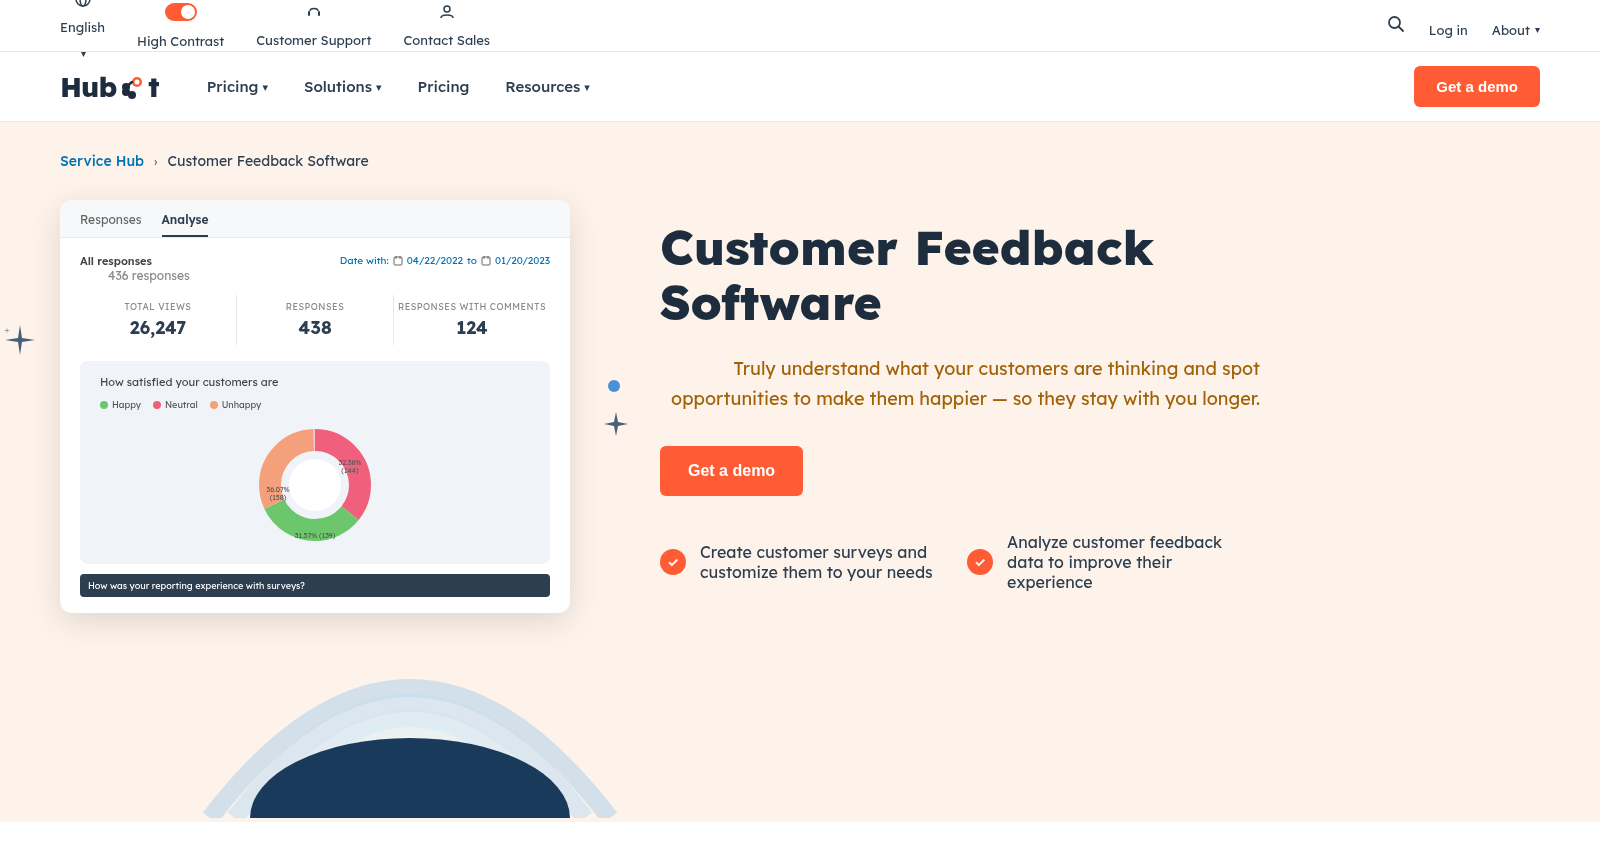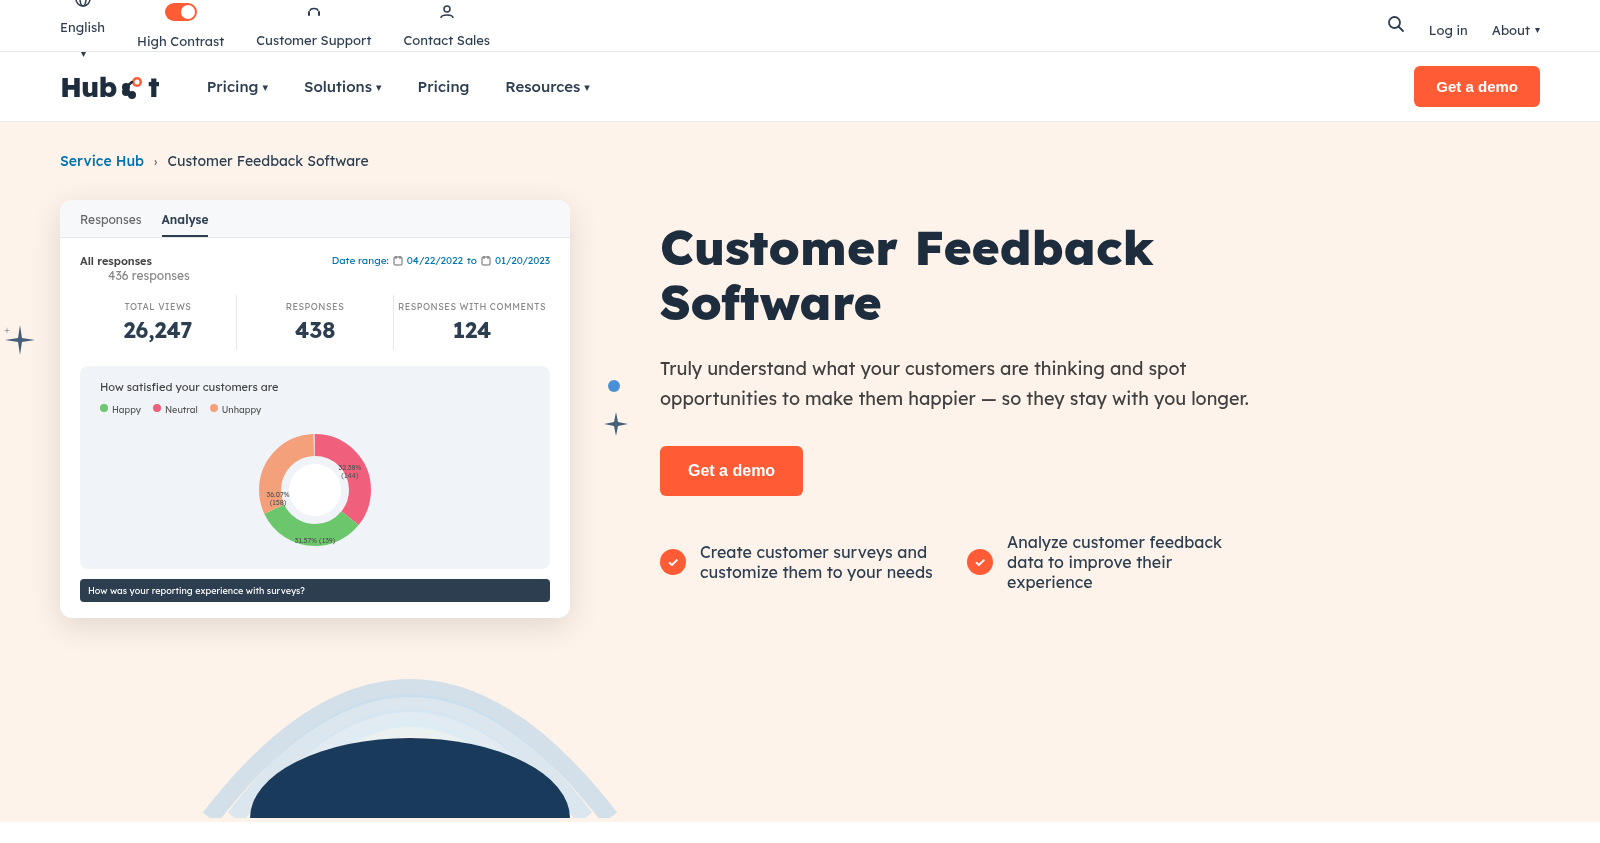--- a/index.html
+++ b/index.html
@@ -103,35 +103,35 @@
     .card-responses-label { font-size: 11px; color: #444; font-weight: 600; }
     .card-responses-sub { font-size: 12px; color: #888; margin-left: 28px; }
     .date-range { font-size: 10px; color: #444; display: flex; align-items: center; gap: 4px; }
     .date-range span { color: #0073b1; }
     .filters-row { margin-bottom: 14px; }
     .more-filters { font-size: 10px; color: #0073b1; cursor: pointer; }
     .stats-row { display: flex; gap: 0; margin-bottom: 16px; }
     .stat-item { flex: 1; text-align: center; border-right: 1px solid #e8e8e8; padding: 6px 0; }
     .stat-item:last-child { border-right: none; }
     .stat-label { font-size: 9px; color: #888; text-transform: uppercase; letter-spacing: 0.5px; margin-bottom: 4px; }
-    .stat-value { font-size: 22px; font-weight: 700; color: #2d3e50; }
+    .stat-value { font-size: 18px; font-weight: 700; color: #2d3e50; }
 
     
     .chart-section { background: #f0f4f8; border-radius: 8px; padding: 14px 20px; margin-bottom: 10px; }
     .chart-title { font-size: 11px; color: #444; margin-bottom: 10px; }
     .chart-legend { display: flex; gap: 12px; margin-bottom: 10px; }
-    .legend-item { display: flex; align-items: flex-start; gap: 4px; font-size: 9px; color: #555; }
+    .legend-item { display: flex; align-items: center; gap: 4px; font-size: 9px; color: #555; }
     .legend-dot { width: 8px; height: 8px; border-radius: 50%; }
     .chart-container { display: flex; justify-content: center; position: relative; }
     .donut-svg { width: 130px; height: 130px; }
 
     
     .hero-text { padding-top: 20px; max-width: 600px; }
     .hero-title { font-size: 48px; font-weight: 800; color: #1e2d3d; line-height: 1.15; margin-bottom: 24px; }
-    .hero-desc { font-size: 18px; color: #404040; line-height: 1.65; margin-bottom: 32px; }
+    .hero-desc { font-size: 18px; color: #a16207; line-height: 1.65; margin-bottom: 32px; text-align: right; }
     .hero-cta {
       background: #ff5c35;
       color: #fff;
       border: none;
       border-radius: 6px;
       padding: 16px 28px;
       font-size: 16px;
       font-weight: 600;
       cursor: pointer;
       margin-bottom: 36px;
@@ -290,21 +290,21 @@
           <div class="card-tab">Responses</div>
           <div class="card-tab active">Analyse</div>
         </div>
         <div class="card-inner">
           <div class="card-header-row">
             <div>
               <div class="card-responses-label">All responses</div>
               <div class="card-responses-sub">436 responses</div>
             </div>
             <div class="date-range">
-              <span>Date range:</span>
+              <span>Date with:</span>
               <svg width="10" height="10" viewBox="0 0 10 10">
                   <rect x="1" y="1" width="8" height="8" rx="1" stroke="#666" stroke-width="1" fill="none"></rect>
                   <line x1="3" y1="0" x2="3" y2="3" stroke="#666" stroke-width="1"></line>
                   <line x1="7" y1="0" x2="7" y2="3" stroke="#666" stroke-width="1"></line>
                 </svg>
               <span style="color:#0073b1;">04/22/2022</span>
               <span>to</span>
               <svg width="10" height="10" viewBox="0 0 10 10">
                   <rect x="1" y="1" width="8" height="8" rx="1" stroke="#666" stroke-width="1" fill="none"></rect>
                   <line x1="3" y1="0" x2="3" y2="3" stroke="#666" stroke-width="1"></line>

